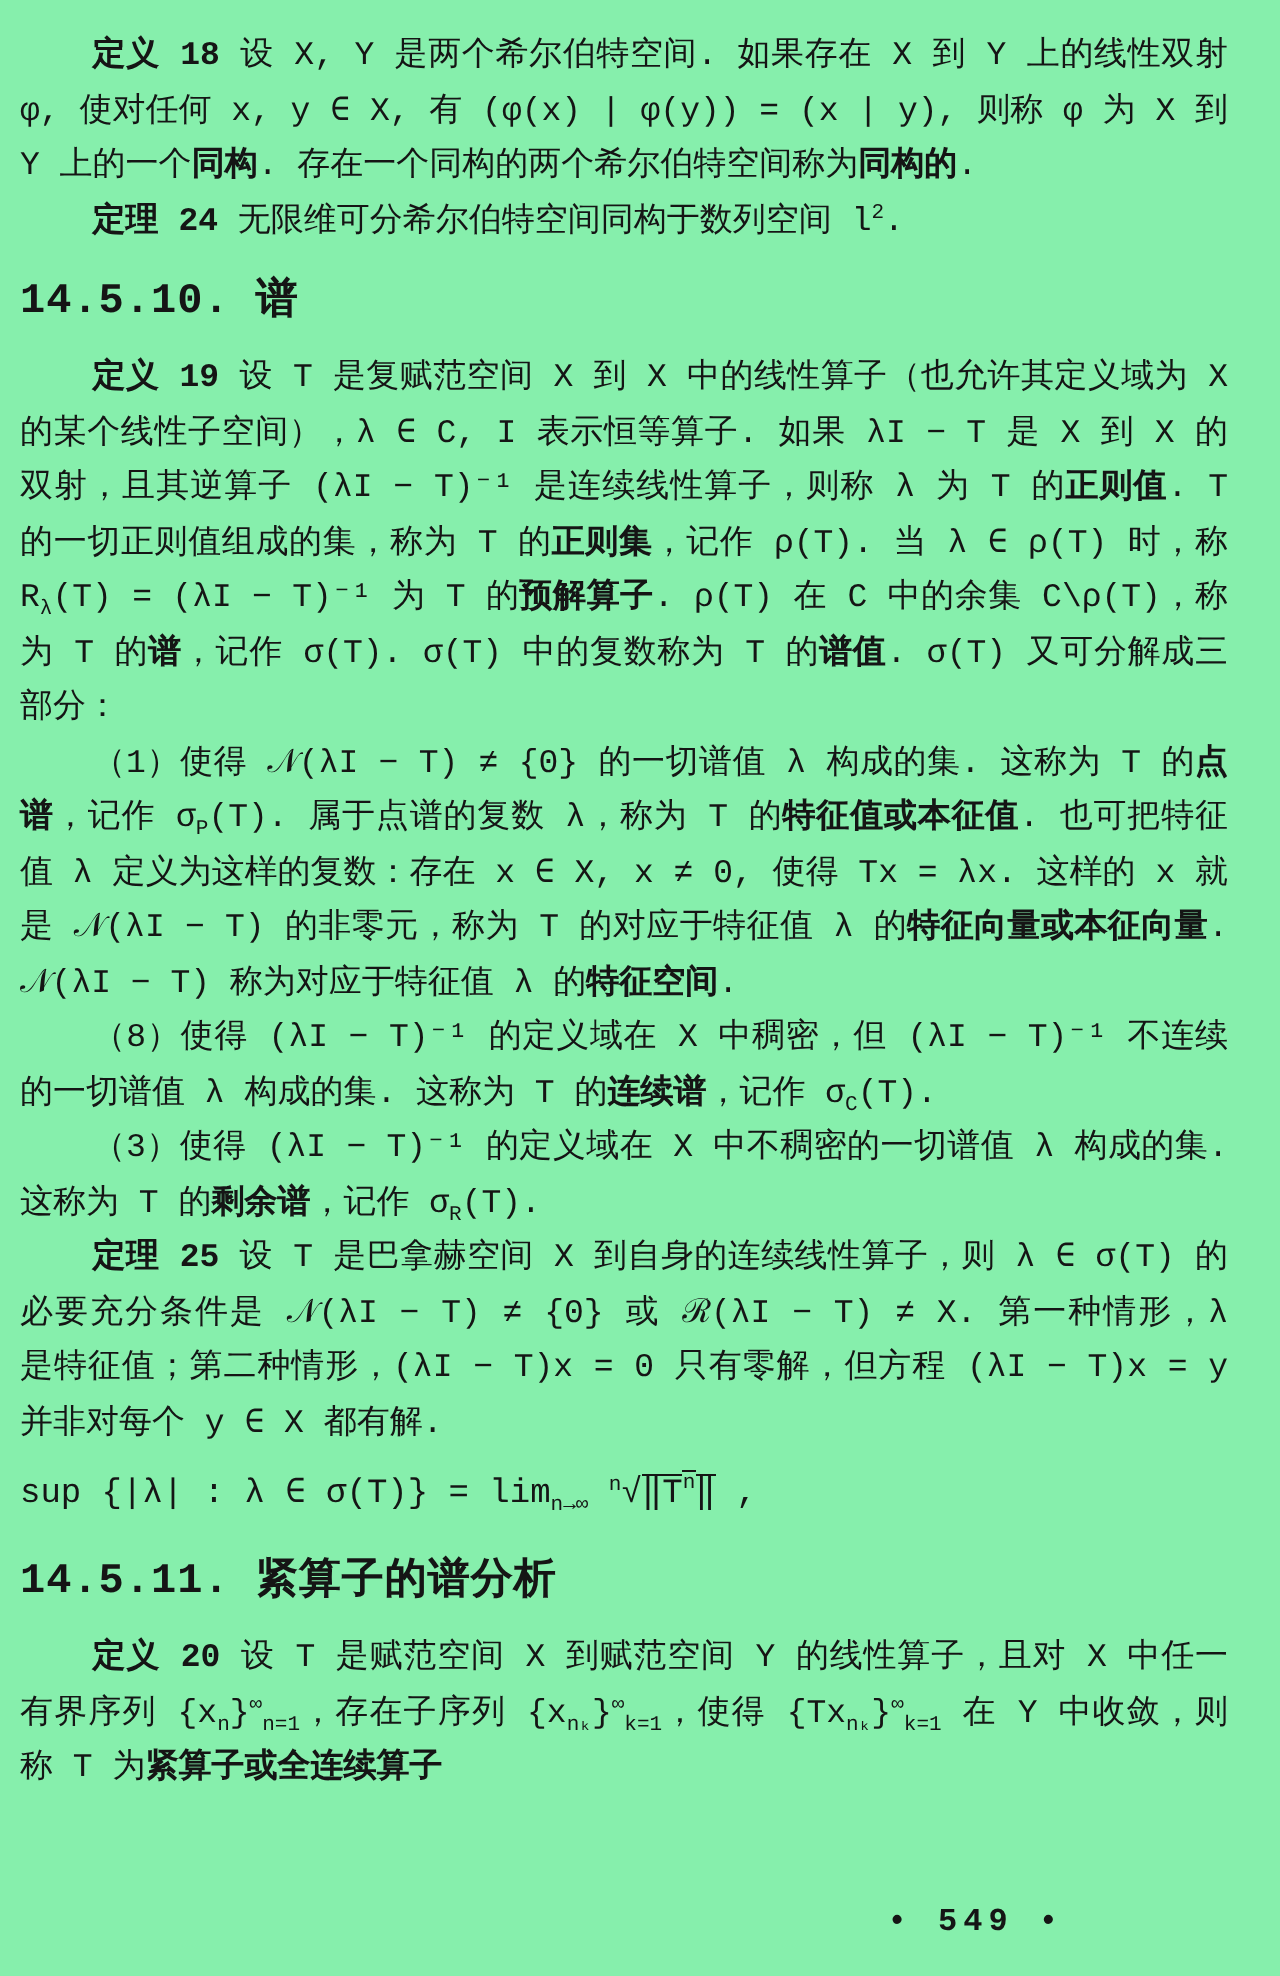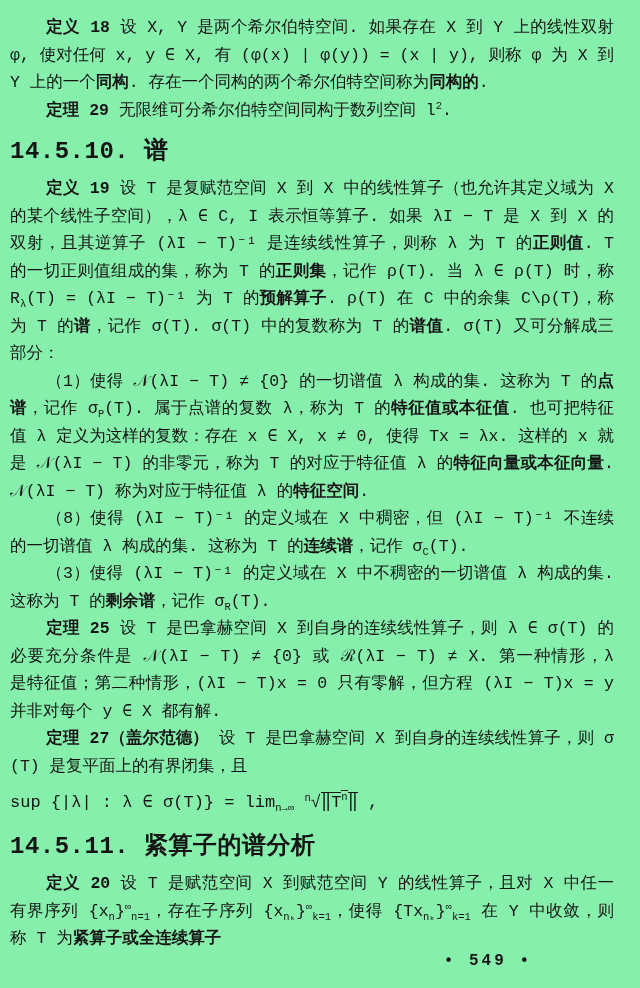--- a/index.html
+++ b/index.html
@@ -15,21 +15,21 @@
   .content{padding:14px 26px 0 10px;}
   p.para{
     margin:0;
     font-size:16.5px;
     line-height:27.5px;
     text-align:justify;
     text-indent:2.2em;
     word-break:break-all;
   }
   h2.section{
-    font-size:24px;
+    font-size:21px;
     font-weight:700;
     margin:14px 0 10px 0;
     line-height:27px;
     text-indent:0;
     letter-spacing:.5px;
   }
   .formula{
     font-size:17px;
     margin:7px 0 5px 0;
     line-height:32px;
@@ -46,26 +46,25 @@
     font-weight:700;
     letter-spacing:3px;
   }
 </style>
 </head>
 <body>
 
 <div class="page">
   <div class="content">
       <p class="para"><span class="b">定义 18</span><span>  设 X, Y 是两个希尔伯特空间. 如果存在 X 到 Y 上的线性双射 φ, 使对任何 x, y ∈ X, 有 (φ(x) | φ(y)) = (x | y), 则称 φ 为 X 到 Y 上的一个</span><span class="b">同构</span><span>. 存在一个同构的两个希尔伯特空间称为</span><span class="b">同构的</span><span>.</span></p>
-      <p class="para"><span class="b">定理 29</span><span>  无限维可分希尔伯特空间同构于数列空间 l</span><span class="sup">2</span><span>.</span></p>
+      <p class="para"><span class="b">定理 24</span><span>  无限维可分希尔伯特空间同构于数列空间 l</span><span class="sup">2</span><span>.</span></p>
       <h2 class="section"><span>14.5.10. 谱</span></h2>
       <p class="para"><span class="b">定义 19</span><span>  设 T 是复赋范空间 X 到 X 中的线性算子（也允许其定义域为 X 的某个线性子空间），λ ∈ C, I 表示恒等算子. 如果 λI − T 是 X 到 X 的双射，且其逆算子 (λI − T)⁻¹ 是连续线性算子，则称 λ 为 T 的</span><span class="b">正则值</span><span>. T 的一切正则值组成的集，称为 T 的</span><span class="b">正则集</span><span>，记作 ρ(T).  当 λ ∈ ρ(T) 时，称 R</span><span class="sub">λ</span><span>(T) = (λI − T)⁻¹ 为 T 的</span><span class="b">预解算子</span><span>. ρ(T) 在 C 中的余集 C\ρ(T)，称为 T 的</span><span class="b">谱</span><span>，记作 σ(T). σ(T) 中的复数称为 T 的</span><span class="b">谱值</span><span>. σ(T) 又可分解成三部分：</span></p>
       <p class="para"><span>（1）使得 𝒩(λI − T) ≠ {0} 的一切谱值 λ 构成的集.  这称为 T 的</span><span class="b">点谱</span><span>，记作 σ</span><span class="sub">P</span><span>(T).  属于点谱的复数 λ，称为 T 的</span><span class="b">特征值或本征值</span><span>.  也可把特征值 λ 定义为这样的复数：存在 x ∈ X, x ≠ 0, 使得 Tx = λx.  这样的 x 就是 𝒩(λI − T) 的非零元，称为 T 的对应于特征值 λ 的</span><span class="b">特征向量或本征向量</span><span>. 𝒩(λI − T) 称为对应于特征值 λ 的</span><span class="b">特征空间</span><span>.</span></p>
       <p class="para"><span>（8）使得 (λI − T)⁻¹ 的定义域在 X 中稠密，但 (λI − T)⁻¹ 不连续的一切谱值 λ 构成的集. 这称为 T 的</span><span class="b">连续谱</span><span>，记作 σ</span><span class="sub">C</span><span>(T).</span></p>
       <p class="para"><span>（3）使得 (λI − T)⁻¹ 的定义域在 X 中不稠密的一切谱值 λ 构成的集. 这称为 T 的</span><span class="b">剩余谱</span><span>，记作 σ</span><span class="sub">R</span><span>(T).</span></p>
       <p class="para"><span class="b">定理 25</span><span>  设 T 是巴拿赫空间 X 到自身的连续线性算子，则 λ ∈ σ(T) 的必要充分条件是 𝒩(λI − T) ≠ {0} 或 ℛ(λI − T) ≠ X. 第一种情形，λ 是特征值；第二种情形，(λI − T)x = 0 只有零解，但方程 (λI − T)x = y 并非对每个 y ∈ X 都有解.</span></p>
-      <p class="para"><span class="b">定理 27</span><span class="b">（盖尔范德）</span><span>  设 T 是巴拿赫空间 X 到自身的连续线性算子，则 σ(T) 是复平面上的有界闭集，且</span></p>
       <div class="formula"><span>sup {|λ| : λ ∈ σ(T)} = lim</span><span class="sub">n→∞</span><span> </span><span class="sup">n</span><span>√</span><span class="ol">‖T</span><span class="sup ol">n</span><span class="ol">‖</span><span> ,</span></div>
       <h2 class="section"><span>14.5.11. 紧算子的谱分析</span></h2>
       <p class="para"><span class="b">定义 20</span><span>  设 T 是赋范空间 X 到赋范空间 Y 的线性算子，且对 X 中任一有界序列 {x</span><span class="sub">n</span><span>}</span><span class="sup">∞</span><span class="sub">n=1</span><span>，存在子序列 {x</span><span class="sub">nₖ</span><span>}</span><span class="sup">∞</span><span class="sub">k=1</span><span>，使得 {Tx</span><span class="sub">nₖ</span><span>}</span><span class="sup">∞</span><span class="sub">k=1</span><span> 在 Y 中收敛，则称 T 为</span><span class="b">紧算子或全连续算子</span></p>
     </div>
   <div class="pageno">• 549 •</div>
 </div>
 
 </body></html>

